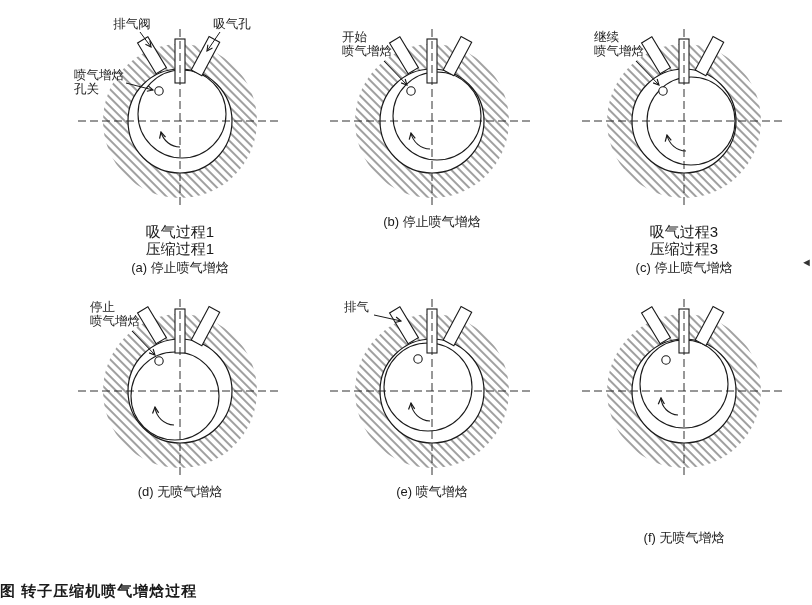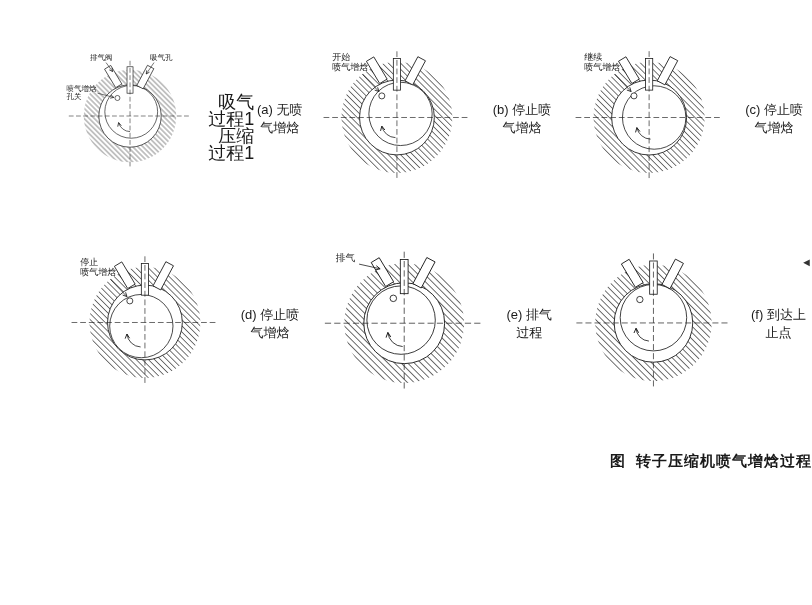--- a/index.html
+++ b/index.html
@@ -7,29 +7,28 @@
     width:812px;height:605px;background:#ffffff;position:relative;overflow:hidden;
     font-family:"Liberation Sans","DejaVu Sans",sans-serif;color:#1a1a1a;
   }
   .figure{padding-top:6px;}
   .grid{
     display:grid;
     grid-template-columns:repeat(3,250px);
     column-gap:2px;
     margin-left:55px;
   }
-  .panel{width:250px;display:flex;flex-direction:row;align-items:center;}
+  .panel{width:250px;display:flex;flex-direction:column;align-items:center;}
   svg.diagram{display:block;}
   svg text{font-family:"Liberation Sans","DejaVu Sans",sans-serif;font-size:12.5px;fill:#1a1a1a;}
-  .cap{height:34px;text-align:right;font-size:18px;line-height:17px;margin-top:4px;}
+  .cap{height:34px;text-align:right;font-size:15px;line-height:17px;margin-top:12px;}
   .sub{font-size:13px;margin-top:2px;height:17px;text-align:center;}
   .fig-caption{
-    text-align:right;font-weight:bold;font-size:15px;margin-top:36px;
+    text-align:left;font-weight:bold;font-size:15px;margin-top:36px;
     letter-spacing:1px;
-    font-family:Liberation Mono, monospace;
   }
   .edge-marker{
     position:absolute;right:0px;top:256px;font-size:11px;color:#333;
   }
 </style>
 </head>
 <body>
 
 <svg style="position:absolute;width:0;height:0" aria-hidden="true">
   <defs>
@@ -75,21 +74,21 @@
         <line x1="-54" y1="-38" x2="-27" y2="-31" stroke="#1a1a1a" stroke-width="1" marker-end="url(#arr)"></line>
         <text x="-48" y="-93" text-anchor="middle">排气阀</text>
         <text x="52" y="-93" text-anchor="middle">吸气孔</text>
         <text x="-106" y="-42" text-anchor="start">喷气增焓</text>
         <text x="-106" y="-28" text-anchor="start">孔关</text>
       </svg>
       <div class="cap">
         <div>吸气过程1</div>
         <div>压缩过程1</div>
       </div>
-      <div class="sub">(a) 无喷气增焓</div>
+      <div class="sub">(a) 停止喷气增焓</div>
     </div>
 
     <div class="panel">
       <svg class="diagram" width="250" height="205" viewBox="-125 -115 250 205">
         <use href="#housing"></use>
         <circle cx="5" cy="-5" r="44" fill="#ffffff" stroke="#1a1a1a" stroke-width="1.1"></circle>
         <use href="#ports"></use>
         <use href="#crosshair"></use>
         <path d="M -2 28 A 20 20 0 0 1 -21 12" fill="none" stroke="#1a1a1a" stroke-width="1.1" marker-end="url(#arr)"></path>
         <circle cx="-21" cy="-30" r="4.2" fill="#ffffff" stroke="#1a1a1a" stroke-width="1.1"></circle>
@@ -105,66 +104,70 @@
         <use href="#housing"></use>
         <circle cx="7" cy="0" r="44" fill="#ffffff" stroke="#1a1a1a" stroke-width="1.1"></circle>
         <use href="#ports"></use>
         <use href="#crosshair"></use>
         <path d="M 2 30 A 20 20 0 0 1 -17 14" fill="none" stroke="#1a1a1a" stroke-width="1.1" marker-end="url(#arr)"></path>
         <circle cx="-21" cy="-30" r="4.2" fill="#ffffff" stroke="#1a1a1a" stroke-width="1.1"></circle>
         <line x1="-48" y1="-60" x2="-25" y2="-36" stroke="#1a1a1a" stroke-width="1" marker-end="url(#arr)"></line>
         <text x="-90" y="-80" text-anchor="start">继续</text>
         <text x="-90" y="-66" text-anchor="start">喷气增焓</text>
       </svg>
+      <div class="cap">
+        <div>吸气过程3</div>
+        <div>压缩过程3</div>
+      </div>
       <div class="sub">(c) 停止喷气增焓</div>
     </div>
 
     <div class="panel">
       <svg class="diagram" width="250" height="205" viewBox="-125 -115 250 205">
         <use href="#housing"></use>
         <circle cx="-5" cy="5" r="44" fill="#ffffff" stroke="#1a1a1a" stroke-width="1.1"></circle>
         <use href="#ports"></use>
         <use href="#crosshair"></use>
         <path d="M -6 34 A 20 20 0 0 1 -25 16" fill="none" stroke="#1a1a1a" stroke-width="1.1" marker-end="url(#arr)"></path>
         <circle cx="-21" cy="-30" r="4.2" fill="#ffffff" stroke="#1a1a1a" stroke-width="1.1"></circle>
         <line x1="-48" y1="-60" x2="-25" y2="-36" stroke="#1a1a1a" stroke-width="1" marker-end="url(#arr)"></line>
         <text x="-90" y="-80" text-anchor="start">停止</text>
         <text x="-90" y="-66" text-anchor="start">喷气增焓</text>
       </svg>
-      <div class="sub">(d) 停止喷气增焓</div>
+      <div class="sub">(d) 无喷气增焓</div>
     </div>
 
     <div class="panel">
       <svg class="diagram" width="250" height="205" viewBox="-125 -115 250 205">
         <use href="#housing"></use>
         <circle cx="-4" cy="-4" r="44" fill="#ffffff" stroke="#1a1a1a" stroke-width="1.1"></circle>
         <use href="#ports"></use>
         <use href="#crosshair"></use>
         <path d="M -2 30 A 20 20 0 0 1 -21 12" fill="none" stroke="#1a1a1a" stroke-width="1.1" marker-end="url(#arr)"></path>
         <circle cx="-14" cy="-32" r="4.2" fill="#ffffff" stroke="#1a1a1a" stroke-width="1.1"></circle>
         <line x1="-58" y1="-76" x2="-31" y2="-70" stroke="#1a1a1a" stroke-width="1" marker-end="url(#arr)"></line>
         <text x="-88" y="-80" text-anchor="start">排气</text>
       </svg>
-      <div class="sub">(e) 排气过程</div>
+      <div class="sub">(e) 喷气增焓</div>
     </div>
 
     <div class="panel">
       <svg class="diagram" width="250" height="205" viewBox="-125 -115 250 205">
         <use href="#housing"></use>
         <circle cx="0" cy="-7" r="44" fill="#ffffff" stroke="#1a1a1a" stroke-width="1.1"></circle>
         <use href="#ports"></use>
         <use href="#crosshair"></use>
         <path d="M -6 24 A 18 18 0 0 1 -23 7" fill="none" stroke="#1a1a1a" stroke-width="1.1" marker-end="url(#arr)"></path>
         <circle cx="-18" cy="-31" r="4.2" fill="#ffffff" stroke="#1a1a1a" stroke-width="1.1"></circle>
       </svg>
       <div class="cap">
         <div></div>
         <div></div>
       </div>
-      <div class="sub">(f) 到达上止点</div>
+      <div class="sub">(f) 无喷气增焓</div>
     </div>
 
   </div>
 
   <div class="fig-caption">图 转子压缩机喷气增焓过程</div>
 </div>
 
 <div class="edge-marker">◄</div>
 
 </body></html>

